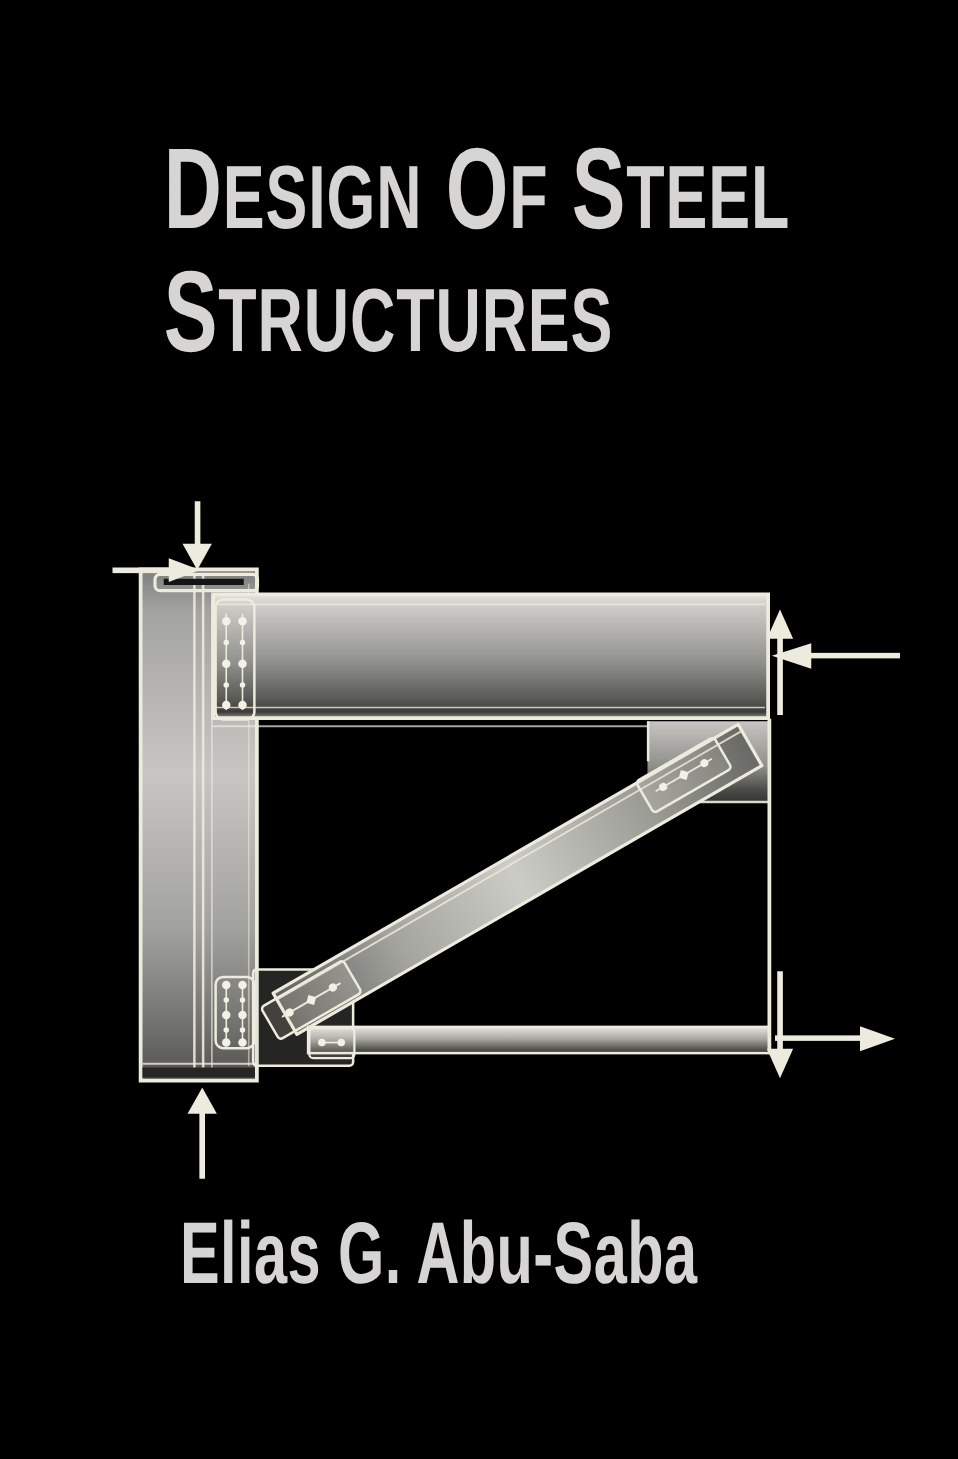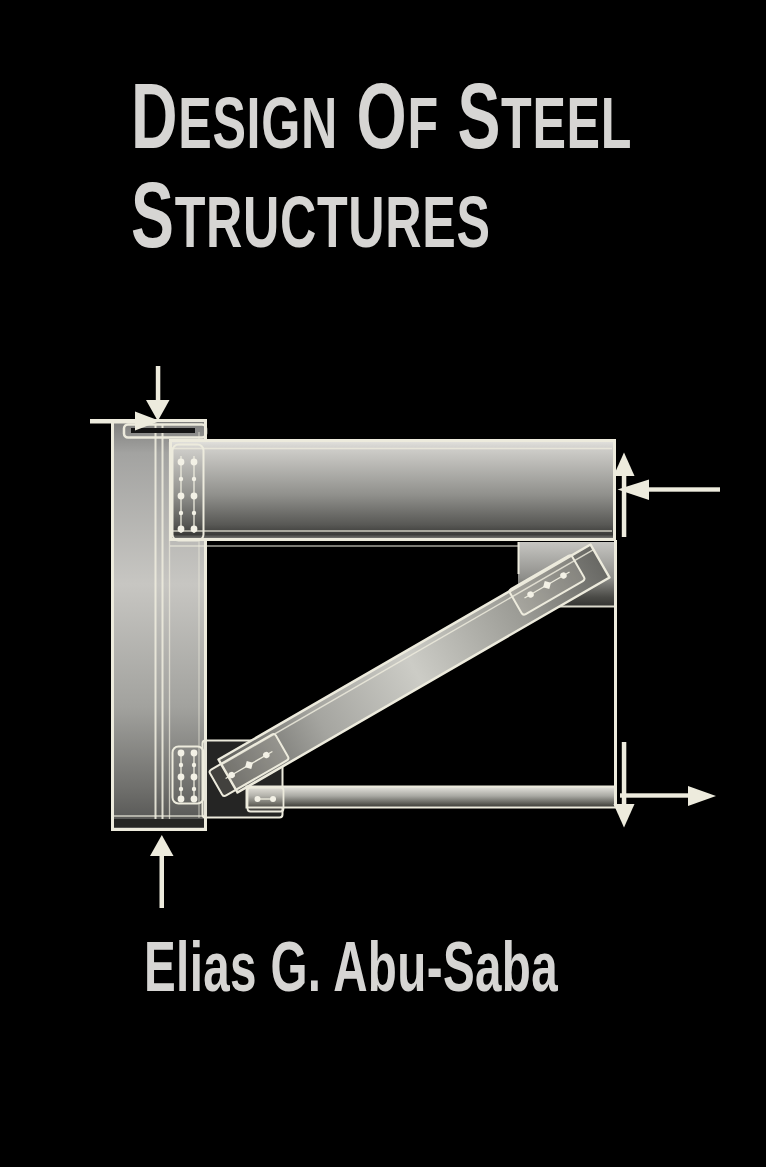--- a/index.html
+++ b/index.html
@@ -3,21 +3,21 @@
 <meta charset="utf-8">
 <style>
   html,body { margin:0; padding:0; }
   body {
     width:766px; height:1167px;
     background:#000;
     position:relative;
     overflow:hidden;
     font-family:"Liberation Sans", sans-serif;
   }
-  .cover { position:absolute; inset:0; }
+  .cover { position:absolute; inset:0;margin-top:35px; }
 
   .title {
     position:absolute;
     left:131px; top:70px;
     color:#d6d5d3;
     font-weight:bold;
     font-size:92px;
     line-height:92px;
     letter-spacing:1px;
     white-space:nowrap;

